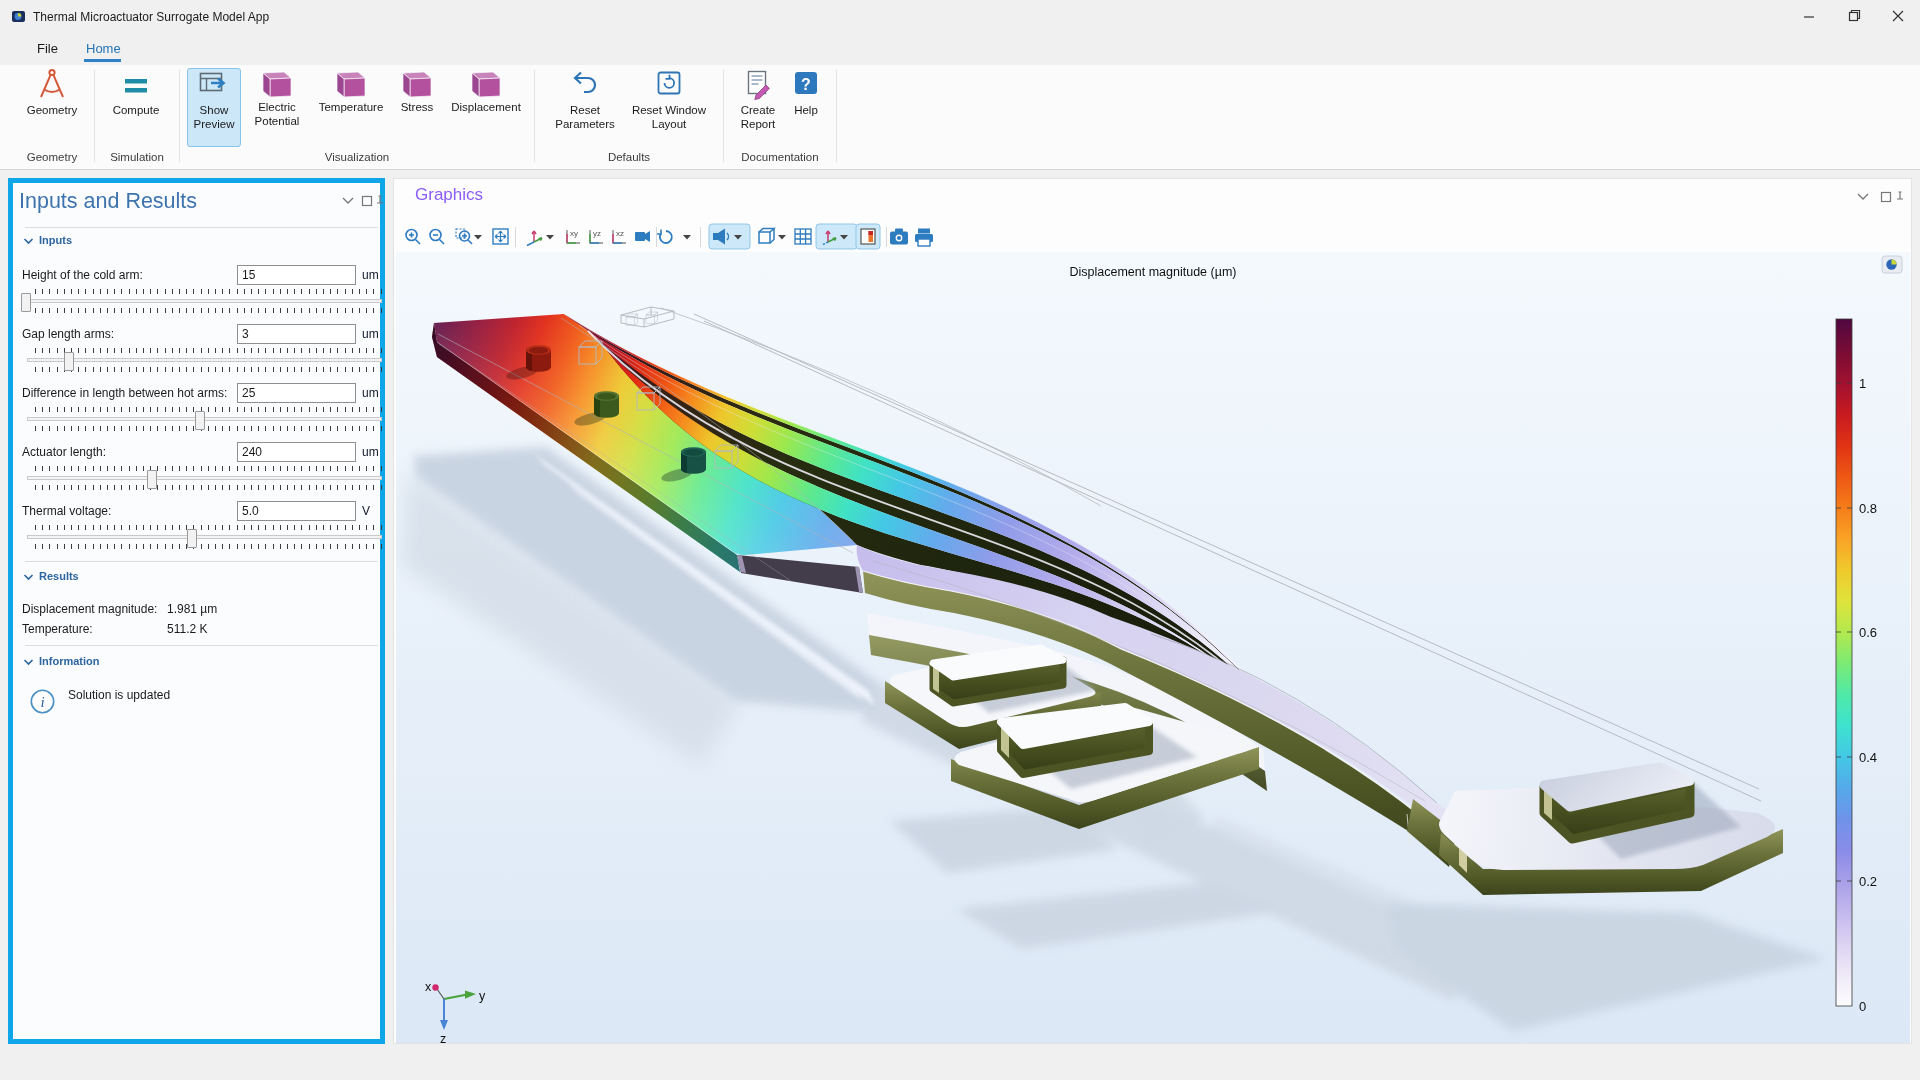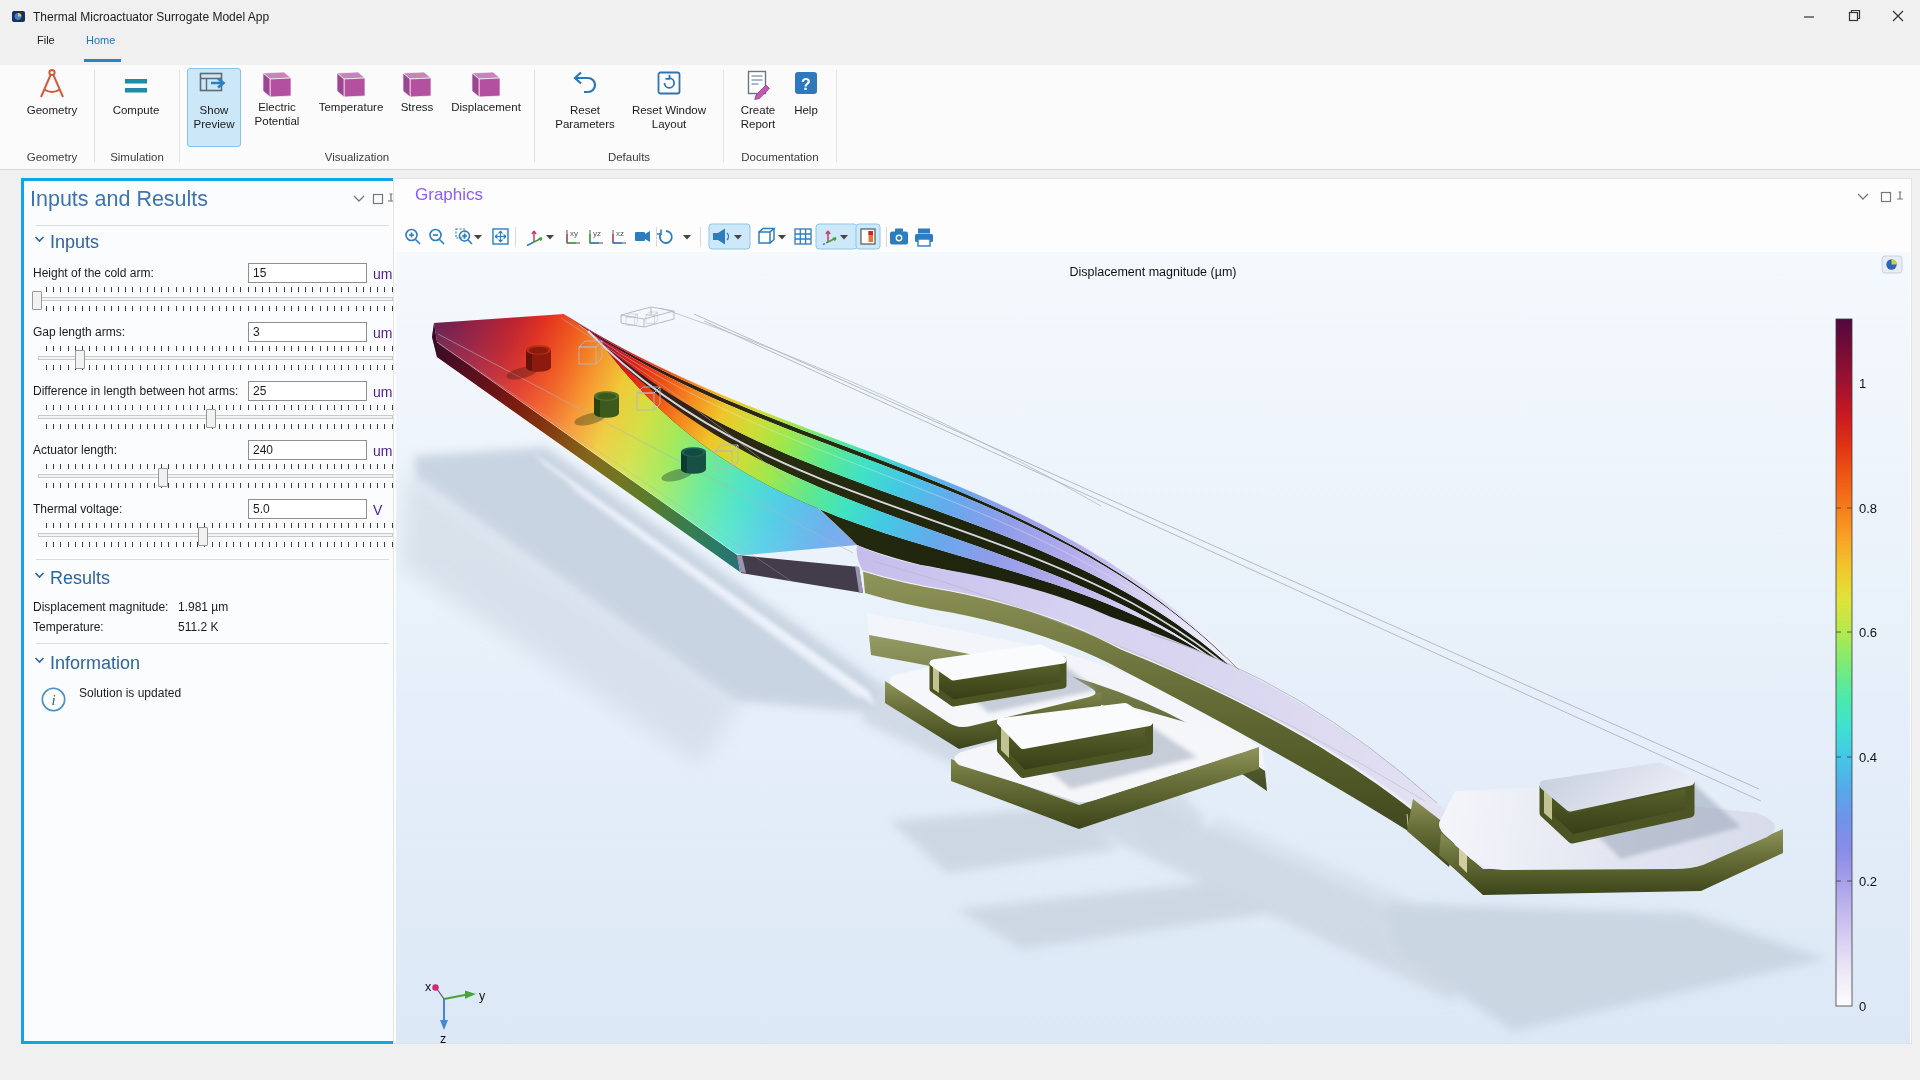--- a/index.html
+++ b/index.html
@@ -3,34 +3,34 @@
 <meta charset="utf-8">
 <style>
   html,body{margin:0;padding:0;width:1920px;height:1080px;background:#f0f0f0;
     font-family:"Liberation Sans",sans-serif;overflow:hidden}
   .abs{position:absolute}
   
   #titlebar{position:absolute;left:0;top:0;width:1652px;height:32px;background:#f0f0f0}
   #apptitle{position:absolute;left:33px;top:10px;font-size:12px;color:#1b1b1b}
   
   #tabs{position:absolute;left:0;top:32px;width:1920px;height:33px;background:#f0f0f0}
-  .tab{position:absolute;top:2px;font-size:11px;color:#1b1b1b}
+  .tab{position:absolute;top:9px;font-size:13px;color:#1b1b1b}
   
   #ribbon{position:absolute;left:0;top:65px;width:1920px;height:104px;background:#fbfbfb;border-bottom:1px solid #d5d5d5}
   .rgroup-label{position:absolute;top:86px;font-size:11.5px;color:#3b3b3b;text-align:center}
   .rsep{position:absolute;top:5px;height:92px;width:1px;background:#e2e2e2}
   .rbtn{position:absolute;top:3px;text-align:center;font-size:11.5px;color:#1b1b1b;line-height:14px}
   .rbtn .ric{display:block;margin:0 auto 3px}
   
-  #lpanel{position:absolute;left:21px;top:178px;width:377px;height:866px;background:#fbfcfe;border:3px solid #0ea5e9;box-sizing:border-box}
+  #lpanel{position:absolute;left:8px;top:178px;width:377px;height:866px;background:#fbfcfe;border:5px solid #0ea5e9;box-sizing:border-box}
   #lp-title{position:absolute;left:6px;top:6px;font-size:21.5px;color:#3e74ae}
-  .sech{font-size:18px;font-weight:normal;color:#2d659f}
+  .sech{font-size:11px;font-weight:bold;color:#2d659f}
   .flabel{position:absolute;font-size:12px;color:#1b1b1b}
   .ffield{position:absolute;width:113px;height:18px;border:1px solid #8f8f8f;background:#fff;font-size:12px;color:#1b1b1b;padding:0 0 0 4px;line-height:18px}
-  .funit{position:absolute;font-size:14px;color:#4c1d95}
+  .funit{position:absolute;font-size:12px;color:#0f172a}
   .ticks{position:absolute;left:22px;width:347px;height:5px;
      background-image:repeating-linear-gradient(90deg,#3c3c3c 0,#3c3c3c 1px,transparent 1px,transparent 7.2px)}
   .track{position:absolute;left:14px;width:355px;height:4px;background:#f4f4f4;border:1px solid #c9c9c9;box-sizing:border-box}
   .thumb{position:absolute;width:10px;height:19px;background:#f2f2f2;border:1px solid #9a9a9a;box-sizing:border-box;border-radius:1px}
   .hr{position:absolute;left:12px;width:353px;height:1px;background:#dcdcdc}
   
   #gpanel{position:absolute;left:393px;top:178px;width:1519px;height:866px;background:#fdfdfd;border:1px solid #e3e3e3;box-sizing:border-box}
   #gp-title{position:absolute;left:21px;top:6px;font-size:17px;color:#8b5cf6}
   #gtoolbar{position:absolute;left:10px;top:44px;height:28px}
   #scene{position:absolute;left:2px;top:73px}

